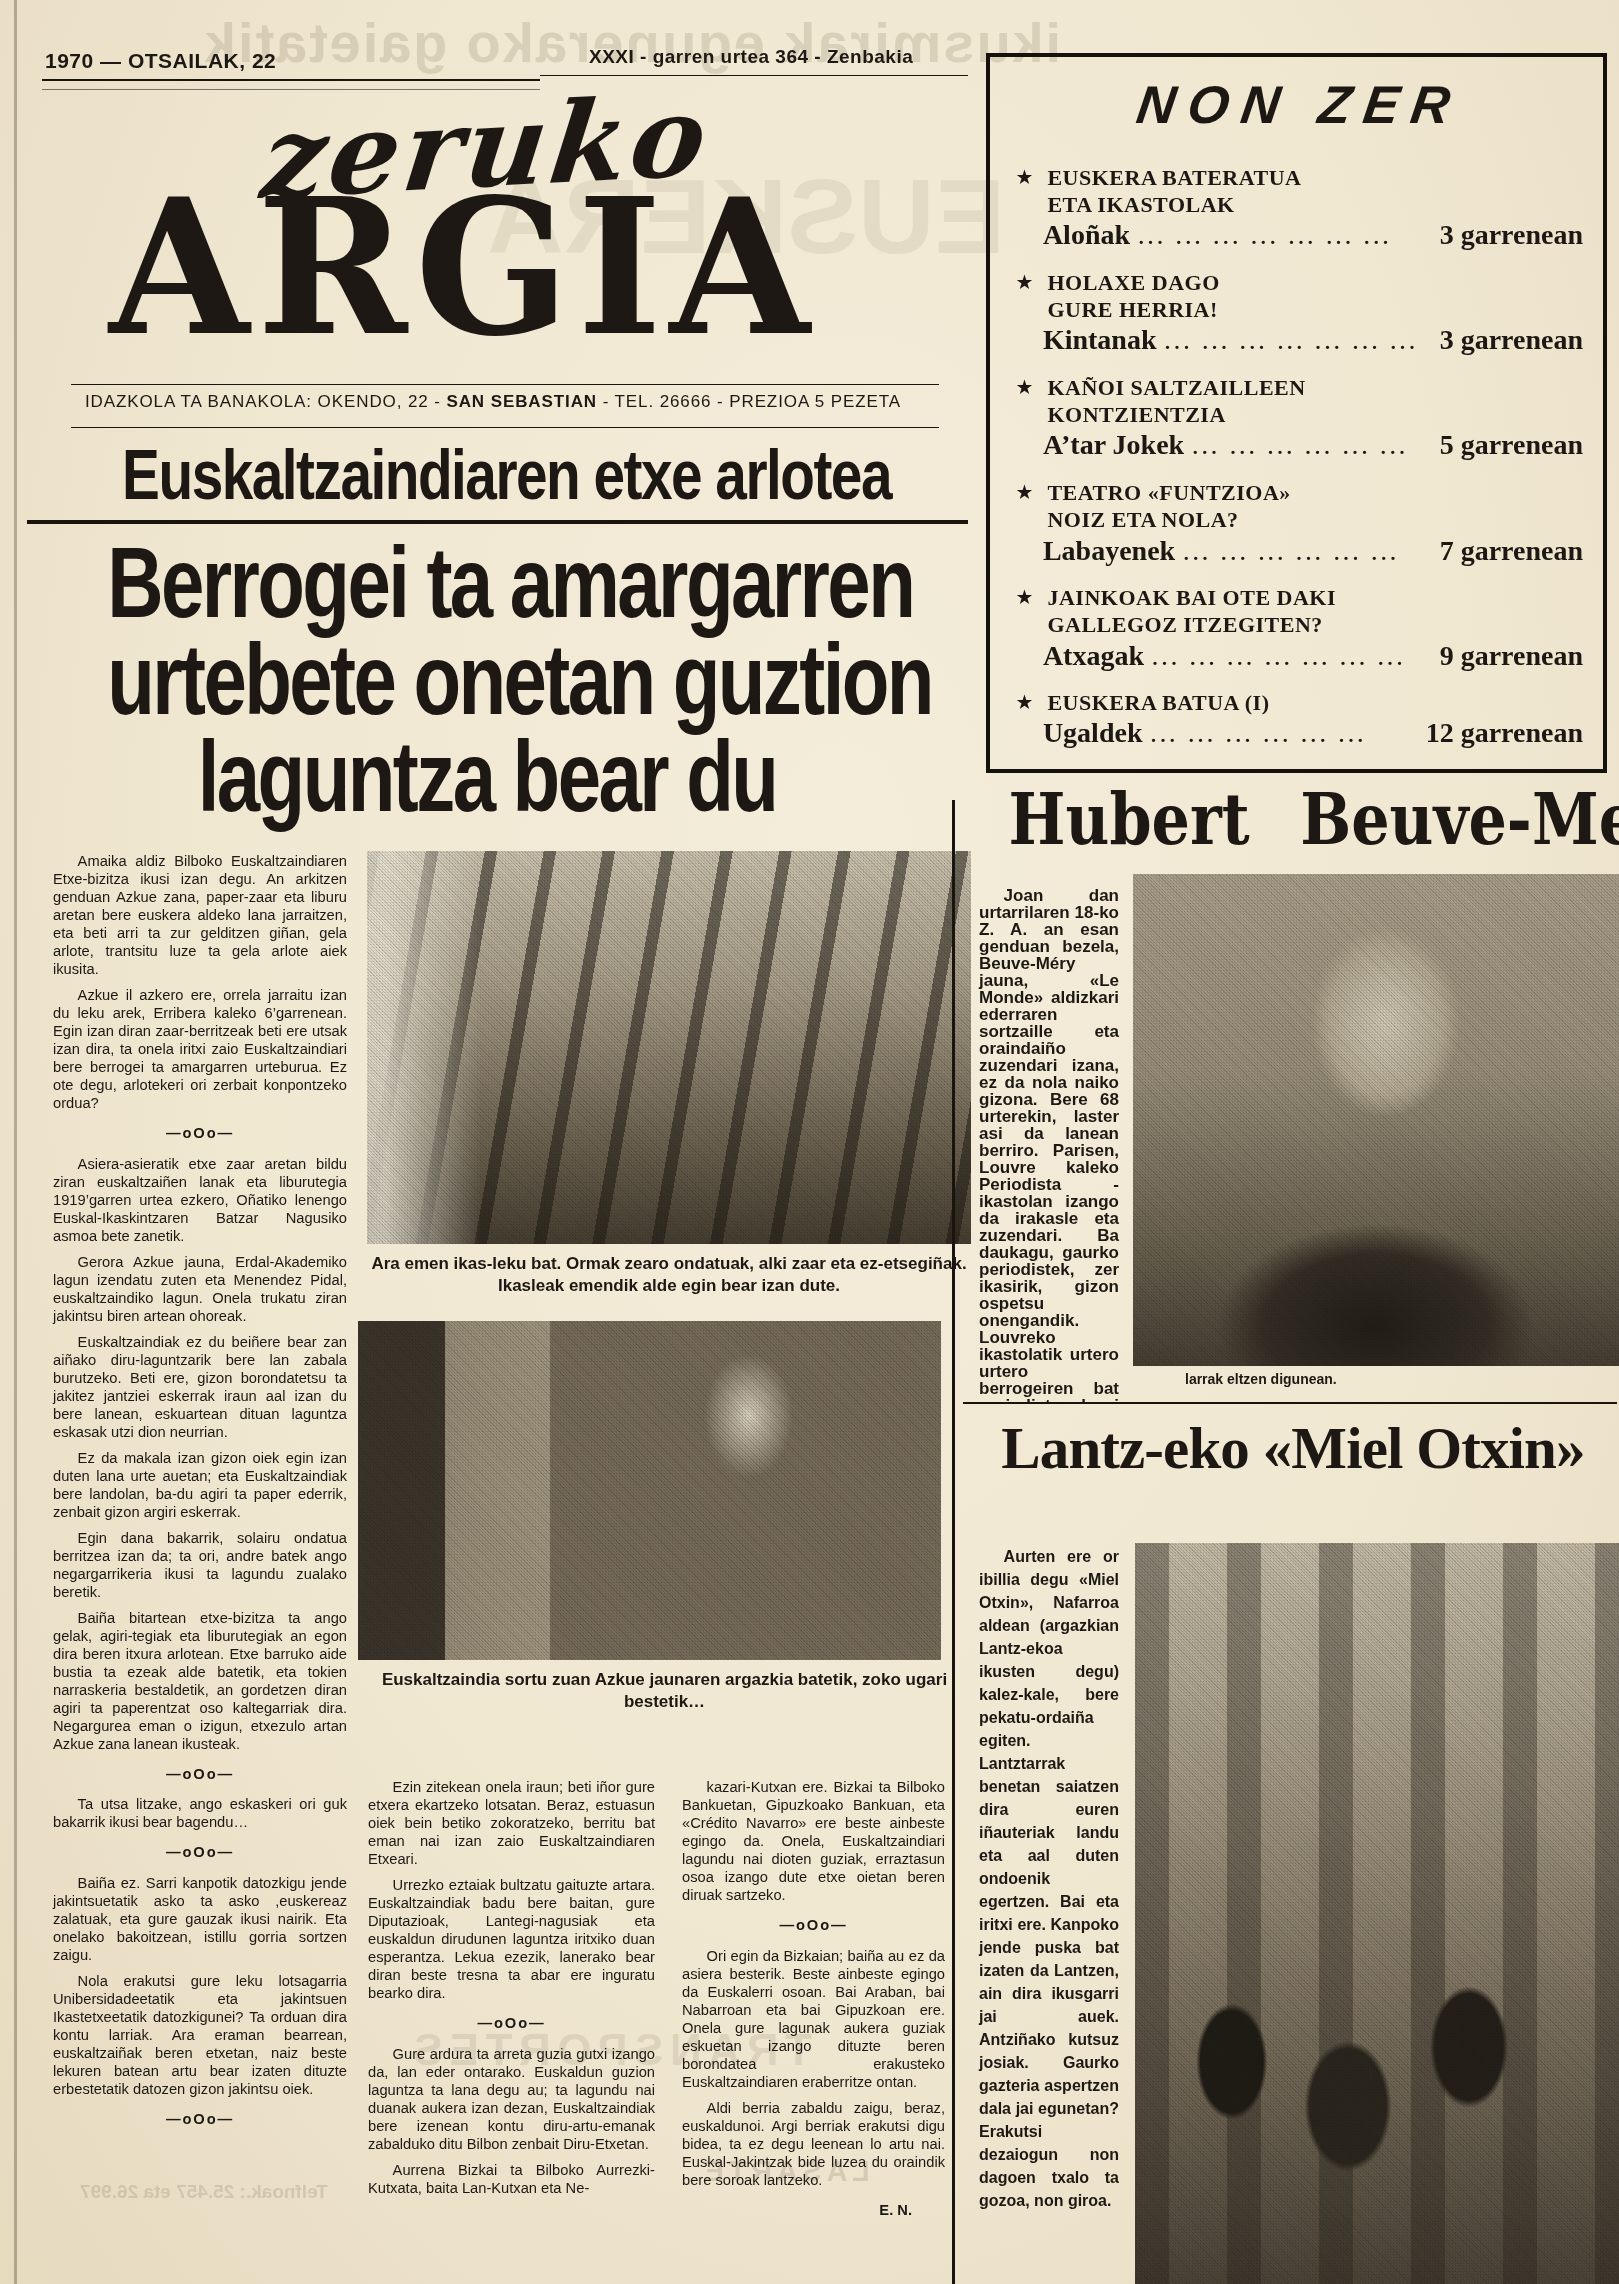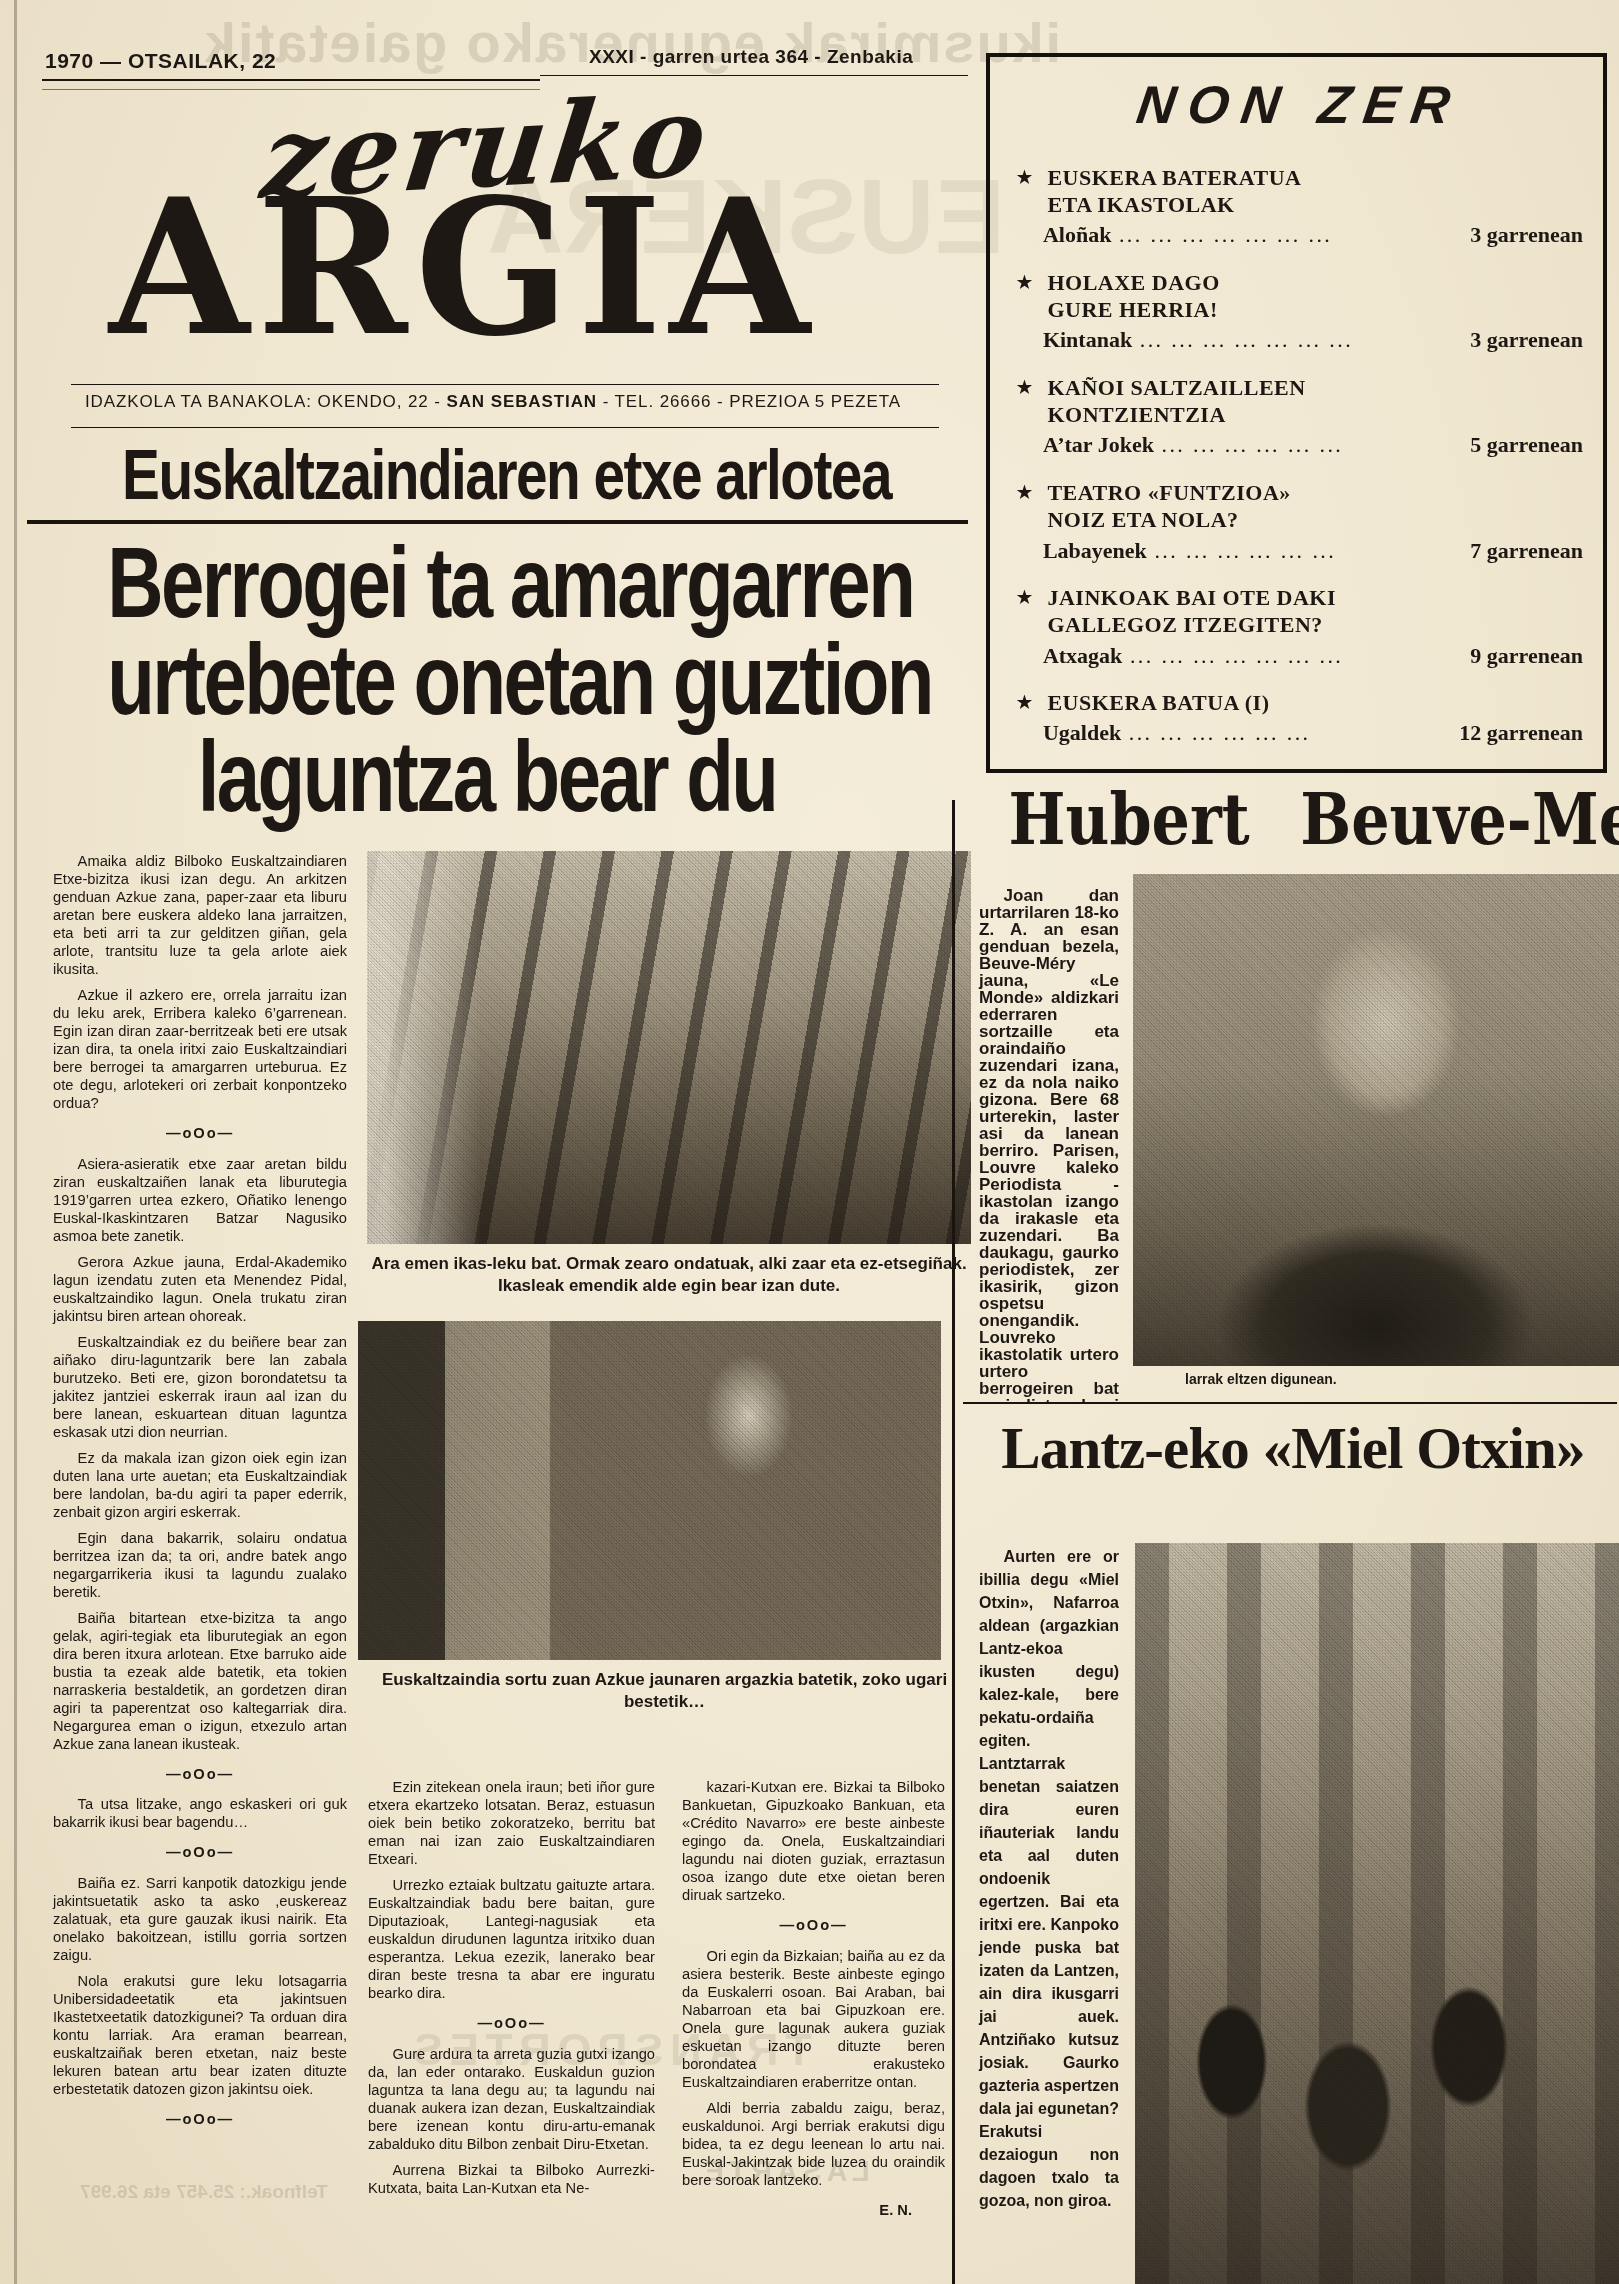--- a/index.html
+++ b/index.html
@@ -47,21 +47,21 @@
   
   .nonzer{position:absolute;left:986px;top:53px;width:621px;height:720px;border:4.3px solid #15110c;
           box-sizing:border-box;padding:14px 20px 0 25.5px;}
   .nz-title{text-align:center;font-weight:bold;font-style:italic;font-size:53px;line-height:1;
             letter-spacing:12.3px;transform:skewX(-8deg);margin:6.6px 0 33px;}
   .nz-entry{margin-bottom:20px;}
   .nz-head{display:flex;gap:14px;align-items:flex-start;}
   .nz-star{font-size:20px;line-height:27.4px;}
   .nz-titles{font-family:"Liberation Serif", serif;font-weight:bold;font-size:22px;line-height:27.4px;letter-spacing:0.5px;}
   .nz-line{display:flex;align-items:baseline;margin-top:3.8px;padding-left:27.4px;
-           font-family:"Liberation Serif", serif;font-weight:bold;font-size:22px;line-height:26.5px;}
+           font-family:"Liberation Serif", serif;font-weight:bold;font-size:28px;line-height:26.5px;}
   .nz-dots{flex:1;overflow:hidden;white-space:nowrap;font-weight:normal;padding:0 7.6px;letter-spacing:2.4px;}
   .nz-page{white-space:nowrap;}
 
   
   .leftcol{position:absolute;left:45px;top:844px;width:310px;height:1433px;overflow:hidden;
            font-size:14.7px;line-height:18px;text-align:justify;}
   .midcol1{position:absolute;left:360px;top:1770px;width:303px;height:514px;overflow:hidden;
            font-size:14.7px;line-height:18px;text-align:justify;}
   .midcol2{position:absolute;left:674px;top:1770px;width:279px;height:514px;overflow:hidden;
            font-size:14.7px;line-height:18px;text-align:justify;}

